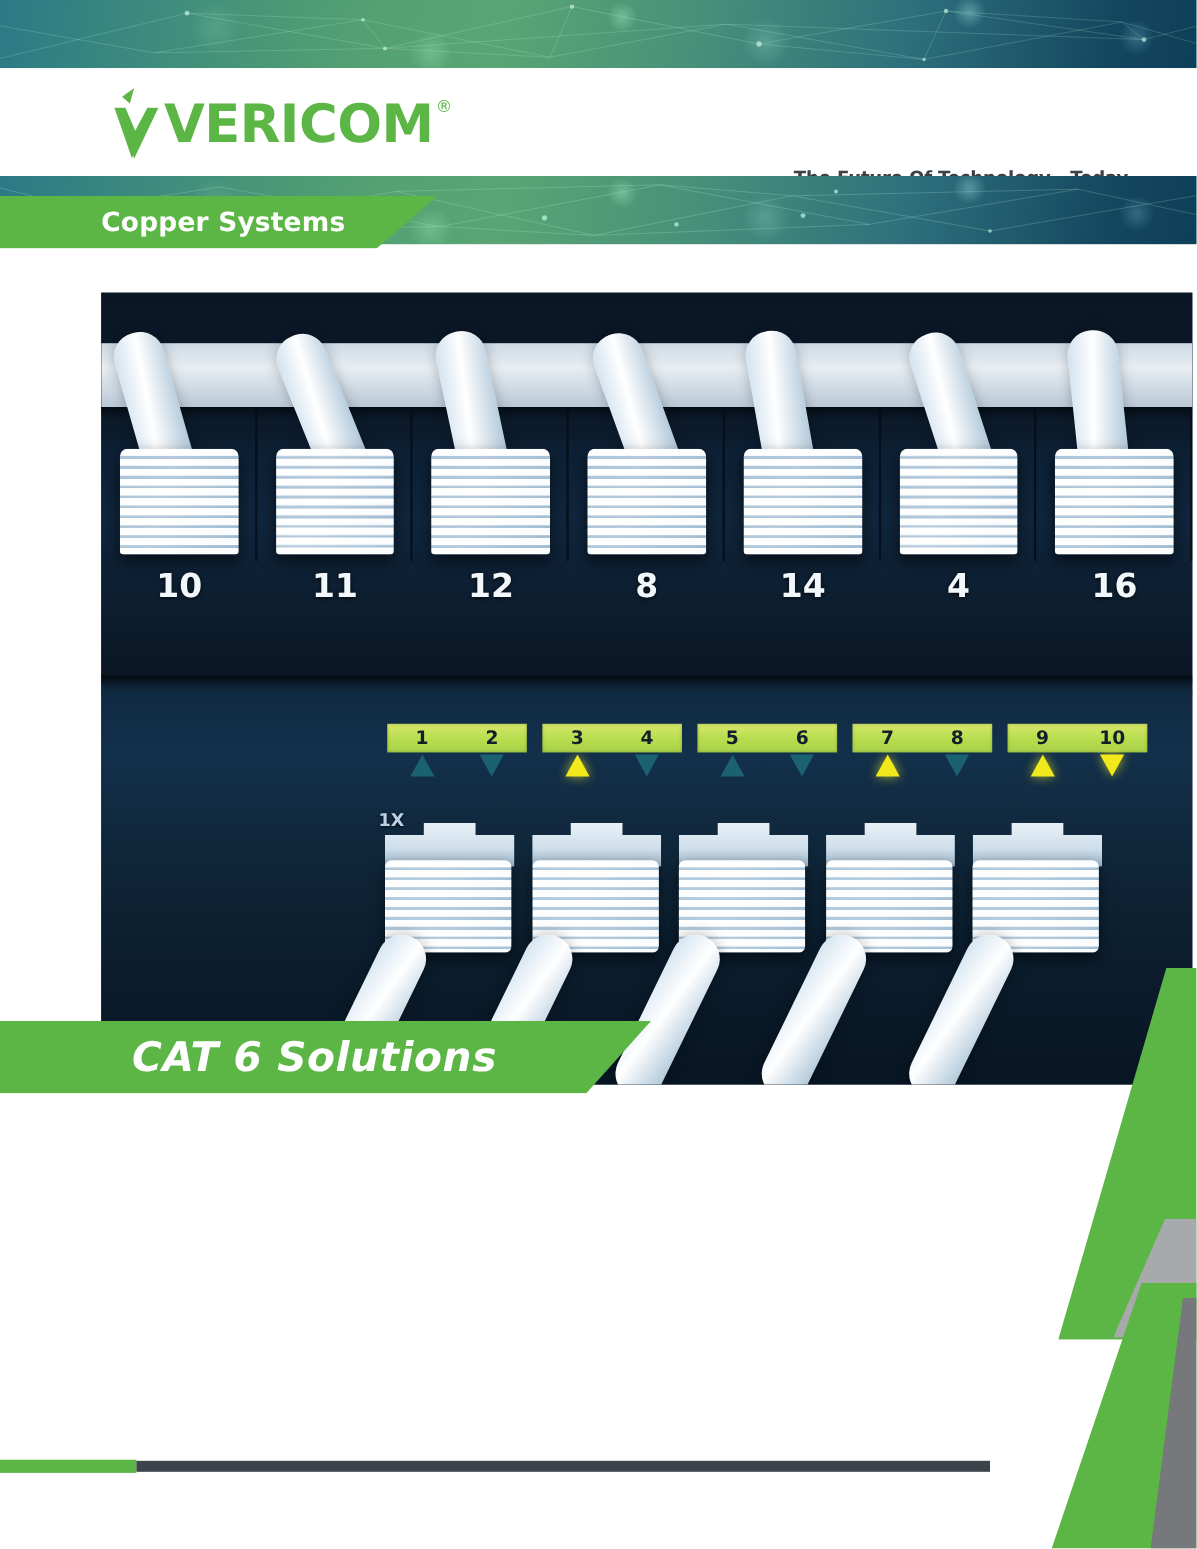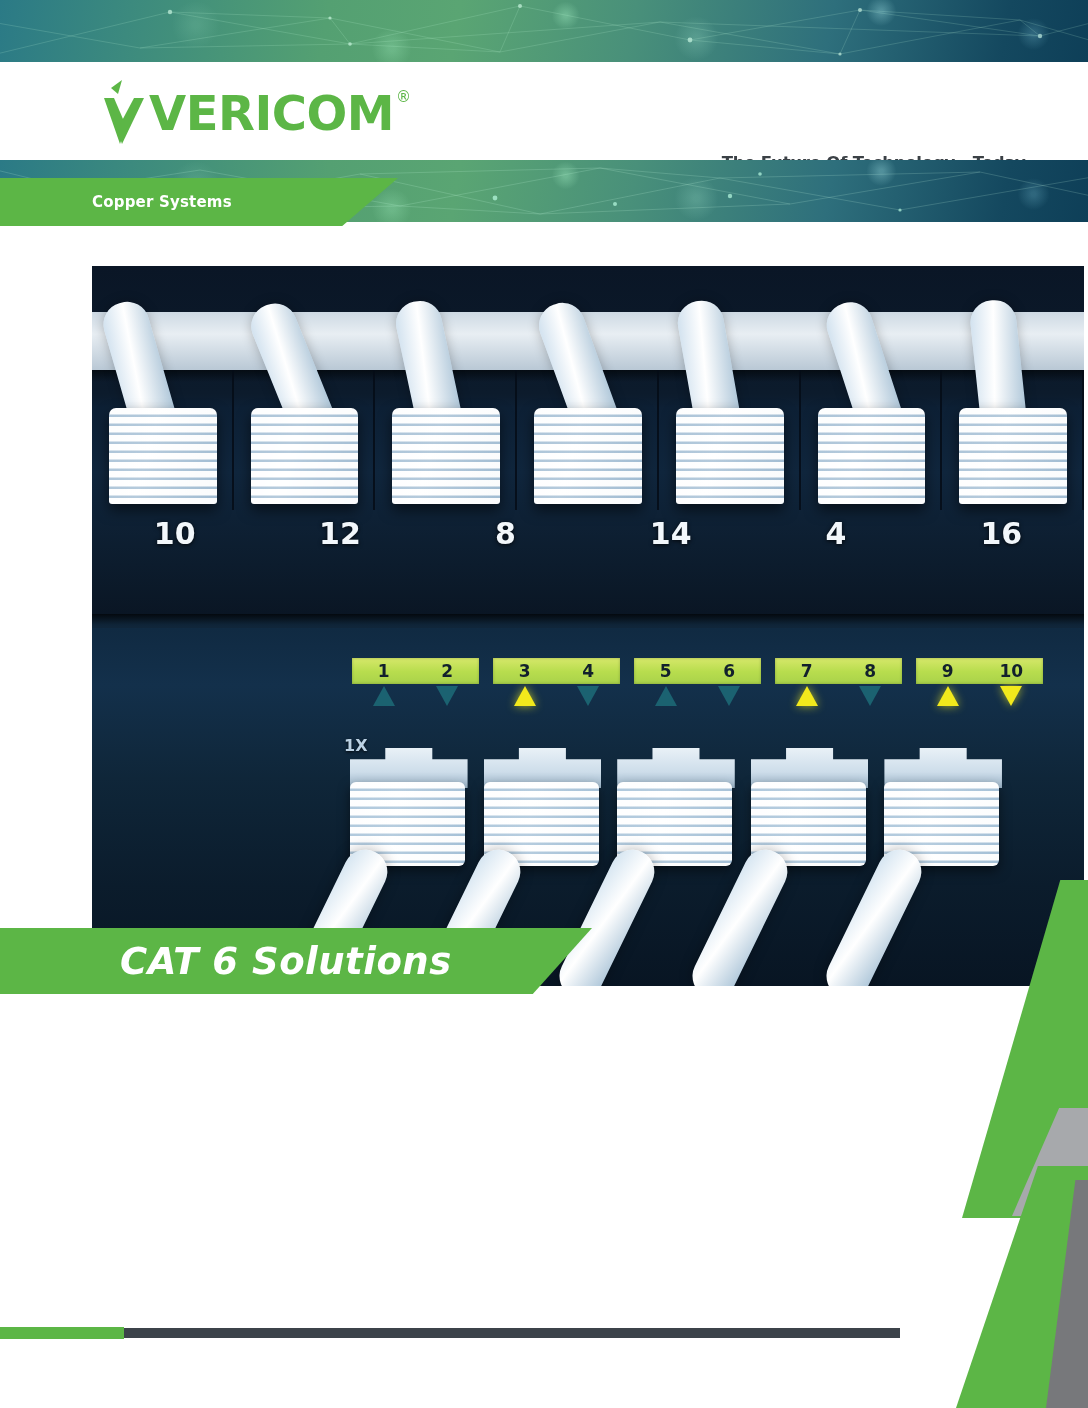--- a/index.html
+++ b/index.html
@@ -112,21 +112,21 @@
     width: 398px; height: 48px;
     background: #5cb646;
     clip-path: polygon(0 0, 100% 0, 86% 100%, 0 100%);
     display: flex;
     align-items: center;
   }
   #copper-tab .label {
     color: #ffffff;
     font-family: "DejaVu Sans", sans-serif;
     font-weight: 700;
-    font-size: 15px;
+    font-size: 24px;
     letter-spacing: 0.2px;
     margin-left: 92px;
   }
 
   
   #hero-photo {
     position: absolute;
     left: 92px; top: 266px;
     width: 992px; height: 720px;
     overflow: hidden;
@@ -516,20 +516,21 @@
             <div class="boot"></div>
           </div>
         <div class="jackslot">
             <div class="cable" style="left:24%; transform:rotate(-6deg);"></div>
             <div class="boot"></div>
           </div>
       </div>
 
       <div class="portnums" id="upper-port-numbers">
           <span>10</span>
+          <span>11</span>
           <span>12</span>
           <span>8</span>
           <span>14</span>
           <span>4</span>
           <span>16</span>
         </div>
     </div>
 
     <div class="pp-gap"></div>
 

